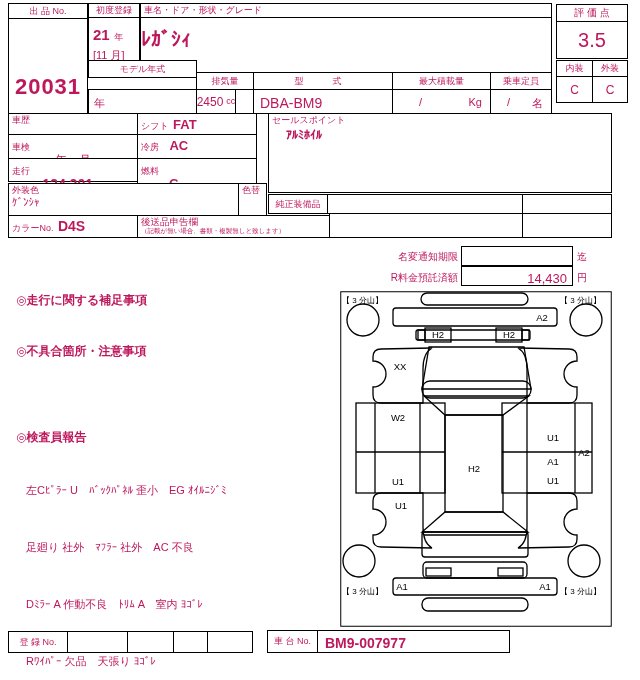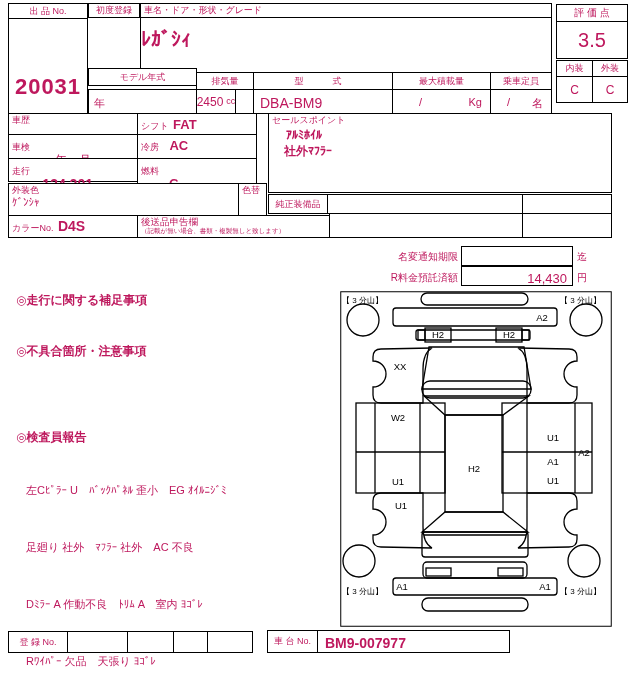--- a/index.html
+++ b/index.html
@@ -25,27 +25,34 @@
 <body>
 
 <div id="sheet">
 
   <div class="abs cell c lbl" style="left:8px;top:3px;width:80px;height:16px;">出 品 No.</div>
   <div class="abs cell" style="left:8px;top:18px;width:80px;height:96px;display:flex;align-items:flex-end;justify-content:center;padding-bottom:13px;">
     <span class="big">20031</span>
   </div>
 
   <div class="abs cell c lbl" style="left:88px;top:3px;width:52px;height:15px;">初度登録</div>
+  <div class="abs cell" style="left:88px;top:17px;width:52px;height:56px;padding:8px 2px 0 4px;">
+    <div>
+      <span style="font-size:15px;font-weight:bold;">21</span>
+      <span class="lbl">年</span>
+    </div>
+    <div class="v11" style="margin-top:4px;">[11 月]</div>
+  </div>
 
   <div class="abs cell lbl tl" style="left:140px;top:3px;width:412px;height:15px;">車名・ドア・形状・グレード</div>
   <div class="abs cell" style="left:140px;top:17px;width:412px;height:56px;padding:10px 0 0 0;">
     <span class="name">ﾚｶﾞｼｨ</span>
   </div>
 
-  <div class="abs cell c lbl" style="left:88px;top:68px;width:109px;height:18px;">モデル年式</div>
+  <div class="abs cell c lbl" style="left:88px;top:60px;width:109px;height:18px;">モデル年式</div>
   <div class="abs cell c lbl" style="left:196px;top:72px;width:58px;height:18px;">排気量</div>
   <div class="abs cell c lbl" style="left:253px;top:72px;width:140px;height:18px;letter-spacing:10px;">型　式</div>
   <div class="abs cell c lbl" style="left:392px;top:72px;width:99px;height:18px;">最大積載量</div>
   <div class="abs cell c lbl" style="left:490px;top:72px;width:62px;height:18px;">乗車定員</div>
 
   <div class="abs cell v11" style="left:88px;top:89px;width:109px;height:25px;padding:6px 0 0 5px;">年</div>
   <div class="abs cell c" style="left:196px;top:89px;width:40px;height:25px;gap:3px;">
     <span class="v12">2450</span>
     <span class="lbl">cc</span>
   </div>
@@ -101,21 +108,20 @@
     <span class="v14" style="font-weight:bold;">D4S</span>
   </div>
   <div class="abs cell tl" style="left:137px;top:215px;width:193px;height:23px;">
     <div style="font-size:9.5px;line-height:10px;">後送品申告欄</div>
     <div class="small-note">（記載が無い場合、書類・複製無しと致します）</div>
   </div>
 
   <div class="abs cell tl" style="left:268px;top:113px;width:344px;height:80px;">
     <div class="lbl">セールスポイント</div>
     <div class="v12" style="margin:2px 0 0 14px;font-weight:bold;">ｱﾙﾐﾎｲﾙ</div>
-    <div class="v12" style="margin:1px 0 0 12px;font-weight:bold;">社外ﾏﾌﾗｰ</div>
   </div>
 
   <div class="abs cell c lbl" style="left:268px;top:194px;width:60px;height:20px;">純正装備品</div>
   <div class="abs cell" style="left:327px;top:194px;width:196px;height:20px;"></div>
   <div class="abs cell" style="left:522px;top:194px;width:90px;height:20px;"></div>
   <div class="abs cell" style="left:329px;top:213px;width:194px;height:25px;"></div>
   <div class="abs cell" style="left:522px;top:213px;width:90px;height:25px;"></div>
 
   <div class="abs" style="left:380px;top:250px;width:78px;text-align:right;font-size:10px;">名変通知期限</div>
   <div class="abs cell" style="left:461px;top:246px;width:112px;height:20px;"></div>

